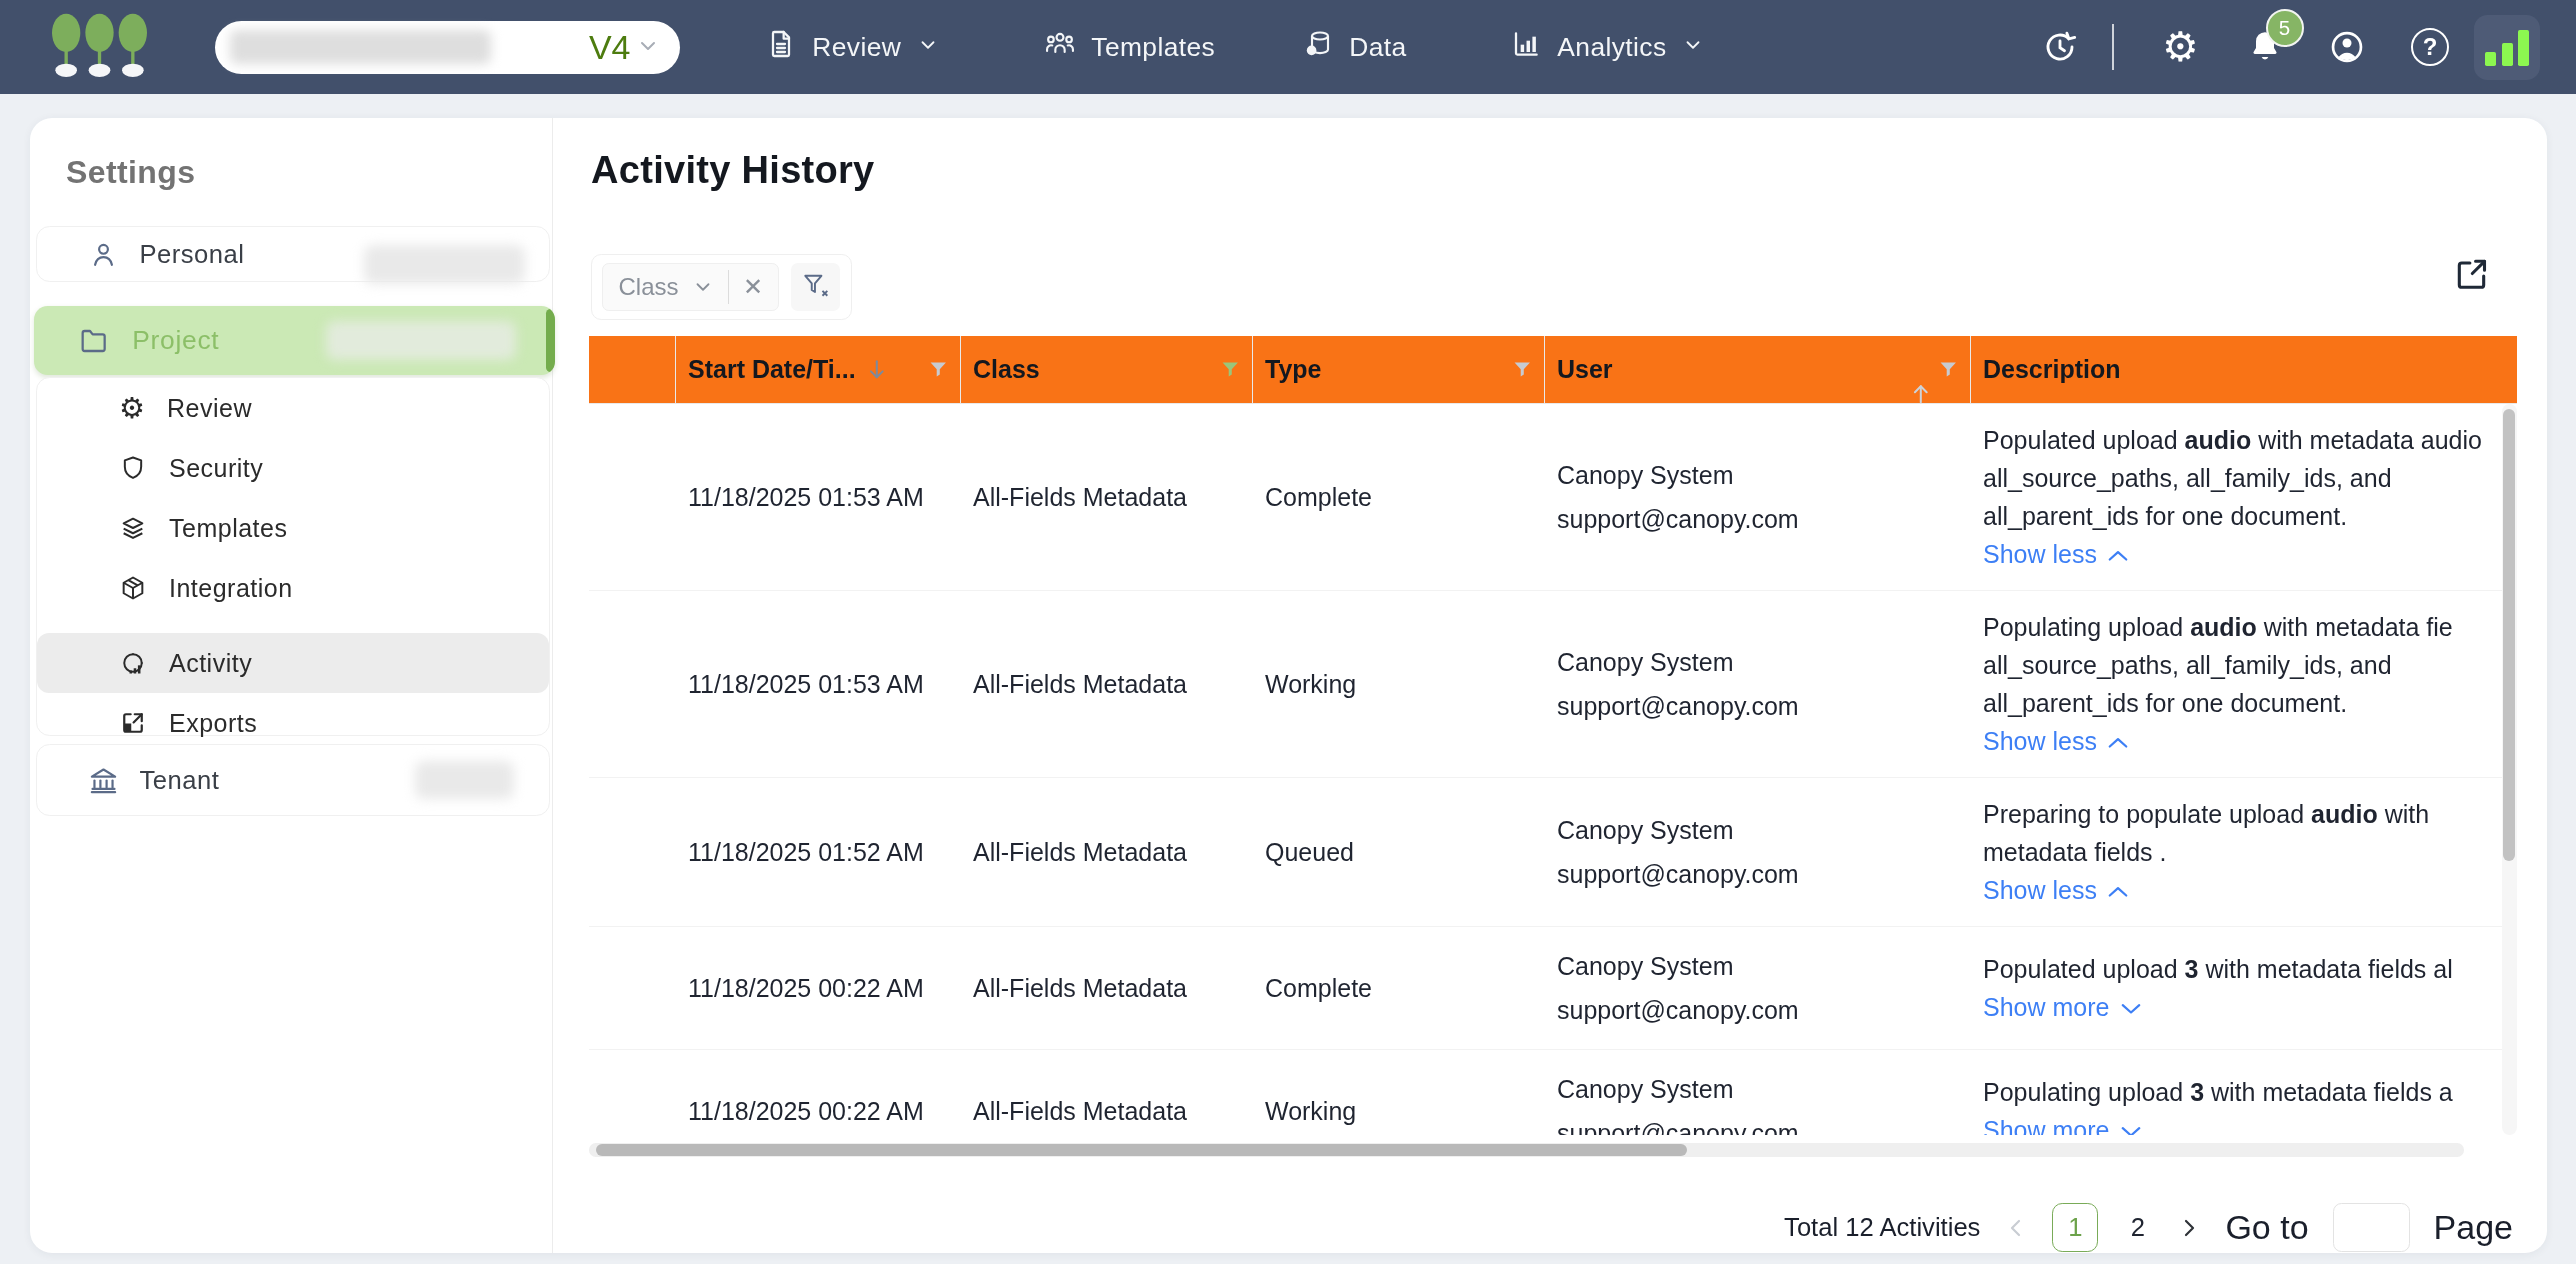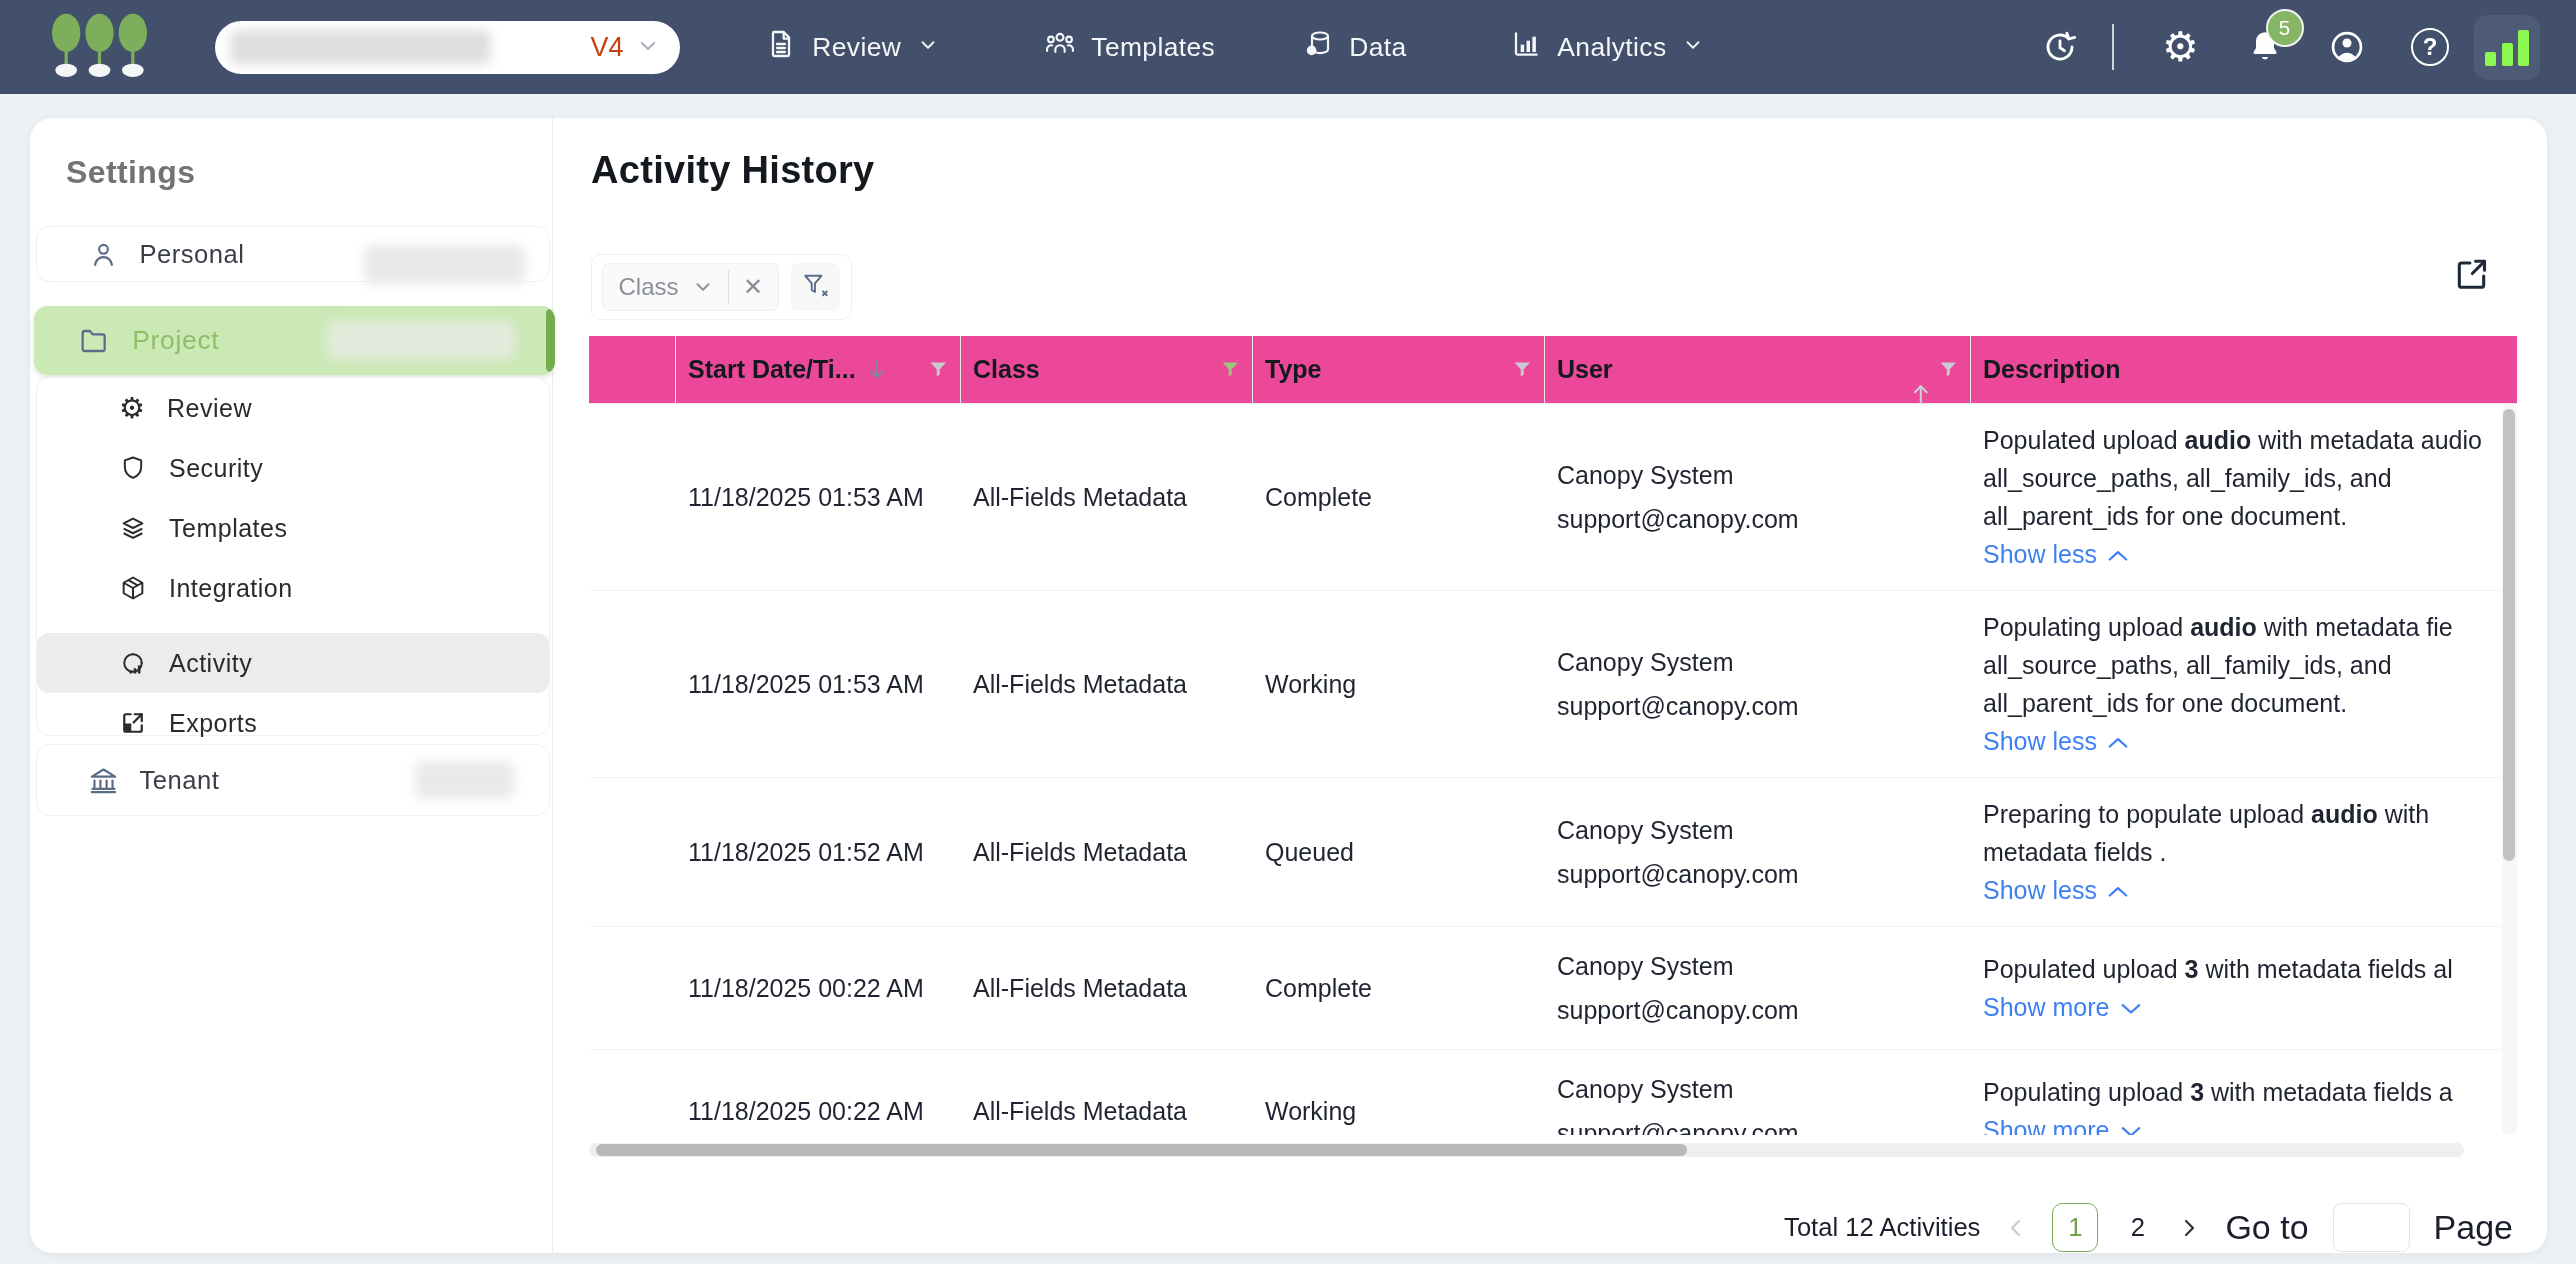--- a/index.html
+++ b/index.html
@@ -5,21 +5,21 @@
   * { margin:0; padding:0; box-sizing:border-box; }
   body { font-family:"Liberation Sans", sans-serif; background:#EDF0F4; }
   .screen { position:relative; width:2576px; height:1265px; background:#EDF0F4; overflow:hidden; }
 
   
   .navbar { position:absolute; left:0; top:0; width:2576px; height:94px; background:#42506B; }
   .nav-abs { position:absolute; top:0; height:94px; display:flex; align-items:center; }
   .logo-wrap { left:49px; }
   .search-box { position:absolute; left:215px; top:20.5px; width:465px; height:53px; background:#fff; border-radius:26.4px; display:flex; align-items:center; padding:0 20.5px 0 15.3px; }
   .search-blob { width:261px; height:34px; background:#DEDEDE; border-radius:6.8px; filter:blur(5.1px); margin-right:auto; }
-  .version-label { color:#c2410c; font-size:27px; margin-right:12px; }
+  .version-label { color:#4d7c0f; font-size:34px; margin-right:5px; }
   .search-chevron { color:#A8ADB6; }
   .nav-item { display:flex; align-items:center; gap:15.3px; color:#F4F6F8; font-size:26.4px; letter-spacing:0.4px; cursor:pointer; }
   .nav-item svg { width:32px; height:32px; }
   .nav-item .chev svg { width:22px; height:22px; }
   .icon-btn { color:#FFFFFF; display:flex; align-items:center; justify-content:center; }
   .icon-btn svg { width:36px; height:36px; }
   .nav-divider { position:absolute; left:2112px; top:24px; width:1.7px; height:46px; background:rgba(255,255,255,0.75); }
   .glyph-gear { font-family:"DejaVu Sans", sans-serif; font-size:41px; color:#fff; line-height:1; }
   .bell-wrap { position:relative; }
   .badge { position:absolute; top:-19px; right:-20.5px; min-width:38px; height:38px; background:#86B565; border:2.6px solid #F2F4F1; border-radius:50%; color:#fff; font-size:20.5px; display:flex; align-items:center; justify-content:center; }
@@ -66,21 +66,21 @@
   .chip-field { color:#8A9099; font-size:24px; }
   .chip-chevron { color:#8A9099; display:flex; }
   .chip-sep { width:1.7px; height:34px; background:#DCDCDC; }
   .chip-close { color:#8A9099; font-size:24px; cursor:pointer; }
   .clear-filter-btn { width:49px; height:48px; background:#F7F7F7; border-radius:6.8px; display:flex; align-items:center; justify-content:center; color:#5B6B88; cursor:pointer; }
   .export-btn { position:absolute; right:56px; top:136px; color:#1F2937; cursor:pointer; }
   .export-btn svg { width:39px; height:39px; }
 
   
   .table { position:absolute; left:36px; top:218px; width:1928px; height:800px; }
-  .thead { display:flex; height:68px; background:#ec4899; border-bottom:1.7px solid #E9E9E9; }
+  .thead { display:flex; height:68px; background:#f97316; border-bottom:1.7px solid #E9E9E9; }
   .th { display:flex; align-items:center; padding:0 12px; font-size:25px; font-weight:bold; color:#14181F; border-right:1.7px solid #E9E9E9; gap:8.5px; cursor:pointer; }
   .th:last-child { border-right:none; }
   .th .spacer { flex:1; }
   .col-expand { width:87px; }
   .col-start { width:285px; }
   .col-class { width:292px; }
   .col-type { width:292px; }
   .col-user { width:426px;gap:28px; }
   .col-desc { flex:1; overflow:hidden; }
   .funnel { display:flex; cursor:pointer; }

